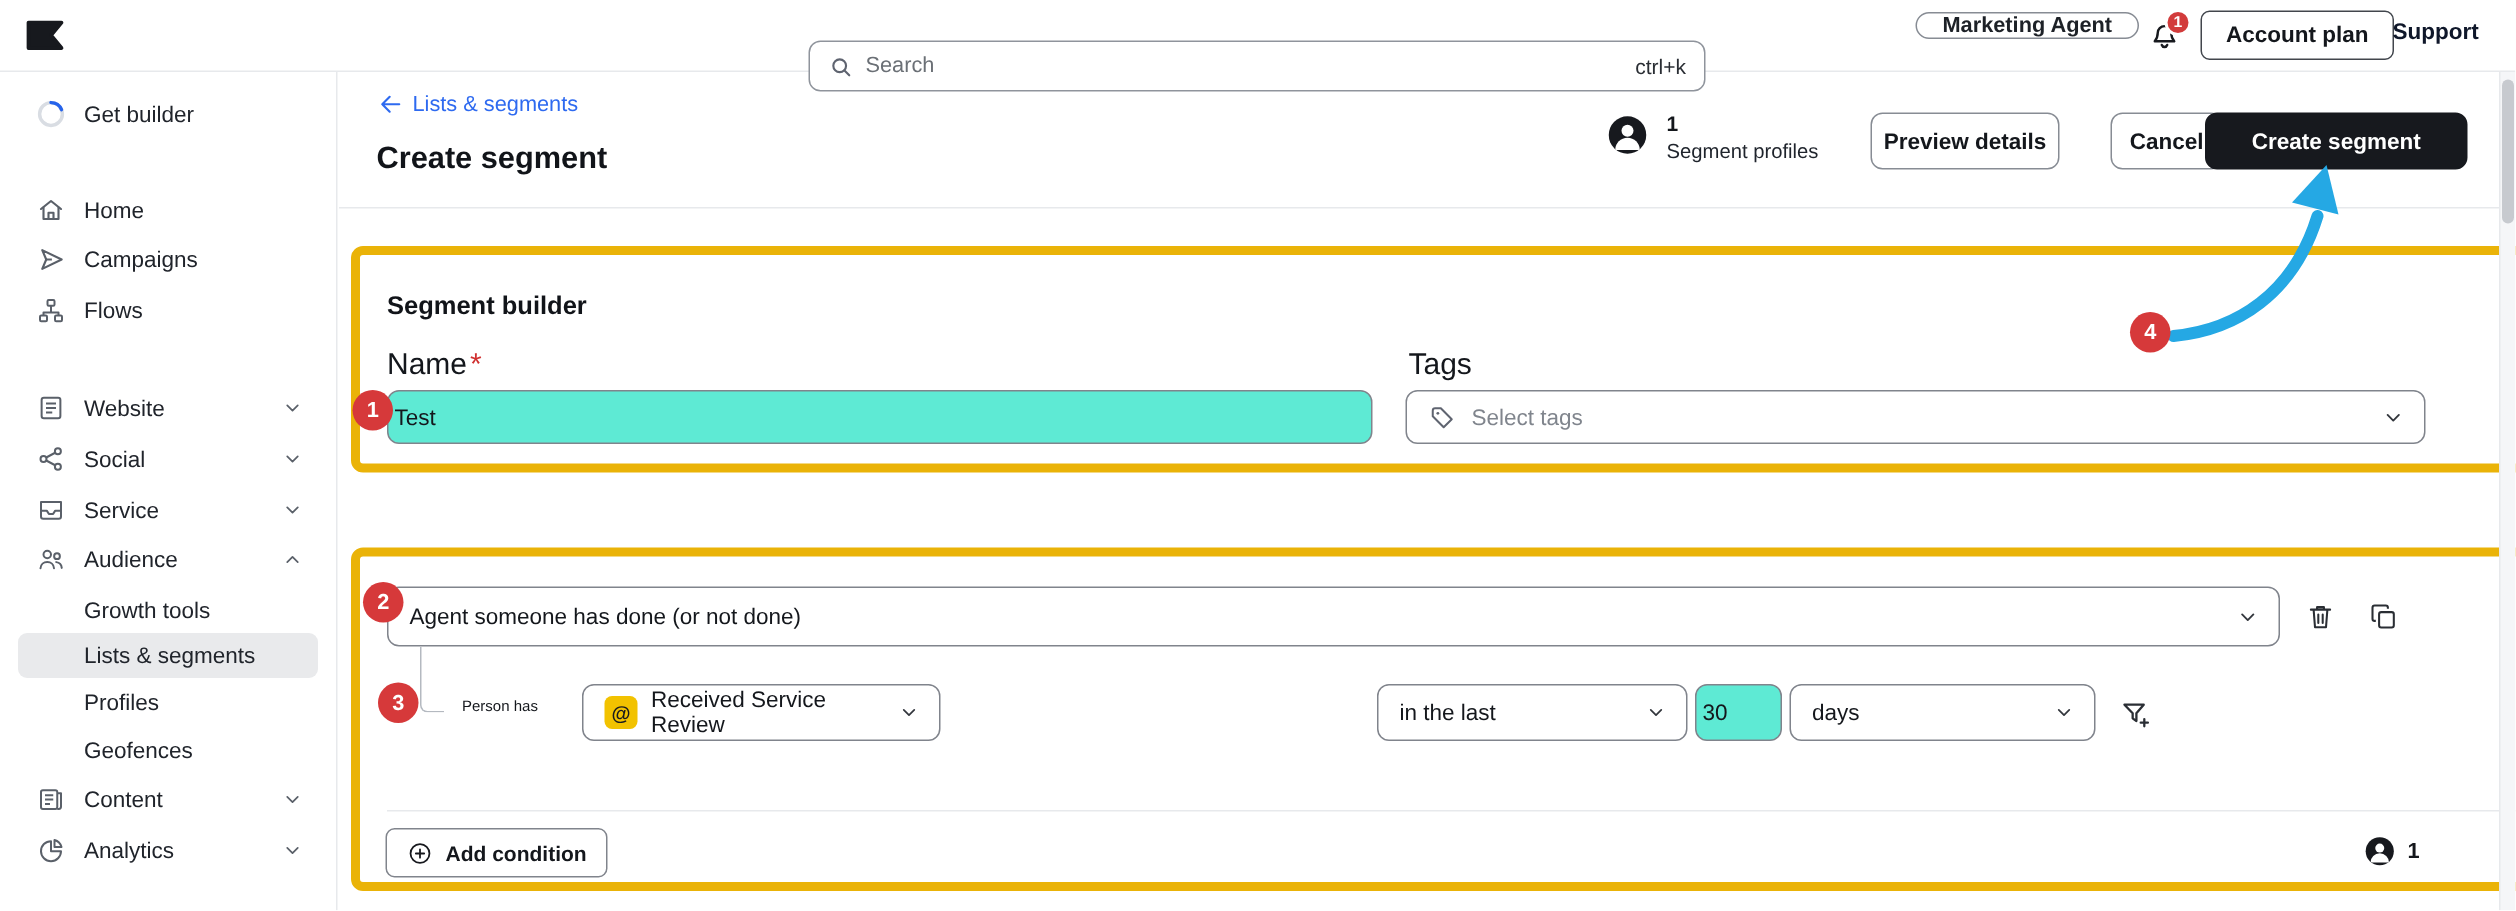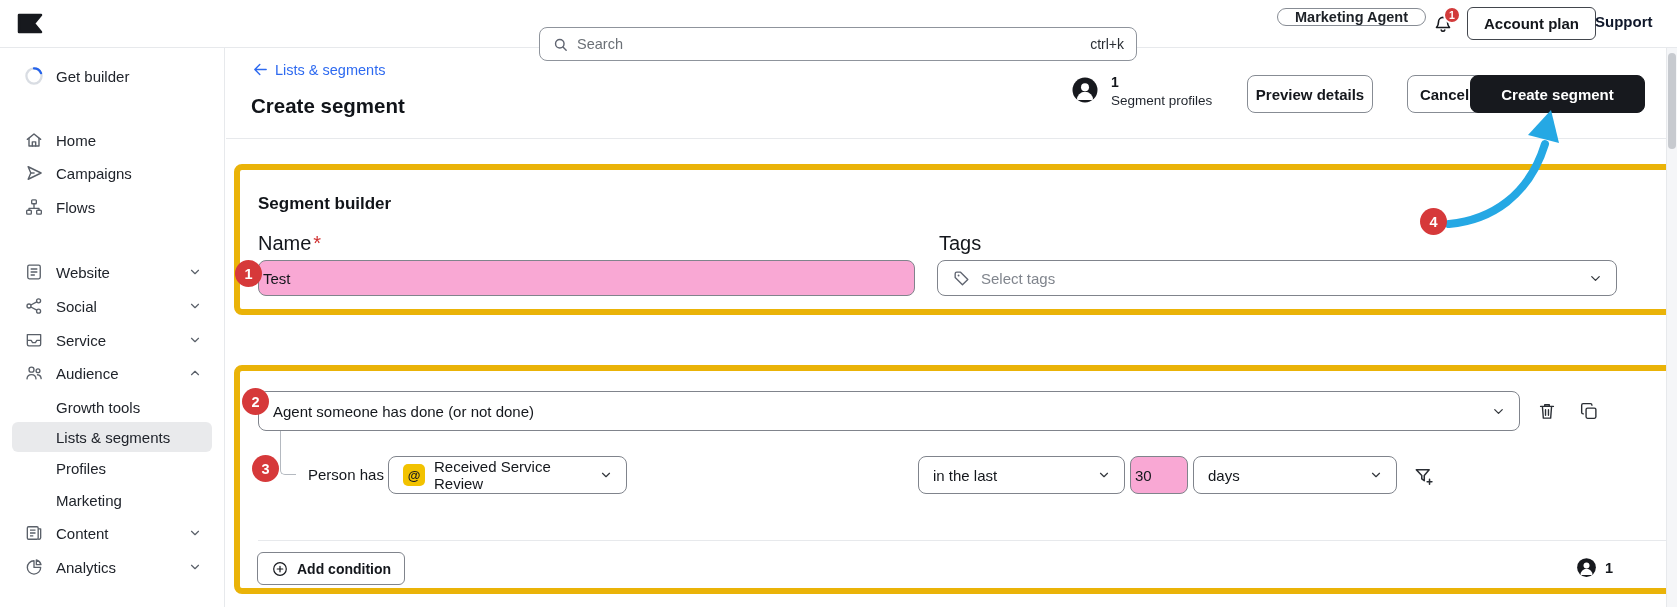--- a/index.html
+++ b/index.html
@@ -39,32 +39,32 @@
   .btn.outline { background:#fff; border:1px solid #878c94; color:#14171c; }
   .btn.dark { background:#17191e; border:1px solid #17191e; color:#fff; }
   .hdr-divider { position:absolute; left:0; right:0; top:90px; height:1px; background:#e7e9ec; }
 
   .card { position:absolute; left:8px; width:1674px; background:#fff; border:6px solid #eab308; border-radius:8px; }
   .card1 { top:116px; height:151px; }
   .card2 { top:317px; height:229px; }
   .card-title { position:absolute; left:18px; top:24px; font-size:17px; font-weight:700; color:#111419; }
   .field-label { position:absolute; font-size:20px; color:#14171c; }
   .req { color:#d03030; margin-left:2px; }
-  .text-input { position:absolute; height:36px; border:1px solid #80848c; border-radius:8px; font:15px "Liberation Sans", sans-serif; color:#14171c; padding:0 4px; outline:none; background:#f9a8d4; }
+  .text-input { position:absolute; height:36px; border:1px solid #80848c; border-radius:8px; font:15px "Liberation Sans", sans-serif; color:#14171c; padding:0 4px; outline:none; background:#5eead4; }
 
   .select { position:absolute; border:1px solid #80848c; border-radius:8px; background:#fff; display:flex; align-items:center; gap:10px; padding:0 36px 0 14px; font-size:15px; color:#14171c; cursor:pointer; }
   .select .chev { position:absolute; right:13px; color:#33373d; display:flex; }
   .select.placeholder { color:#80858d; }
 
   .event-chip { width:22px; height:22px; border-radius:5px; background:#f2c200; display:flex; align-items:center; justify-content:center; font:700 13px "Liberation Sans", sans-serif; color:#17191e; flex:0 0 22px; }
 
   .icon-btn { position:absolute; width:26px; height:26px; background:transparent; border:none; color:#2a2e34; display:flex; align-items:center; justify-content:center; cursor:pointer; }
 
   .connector { position:absolute; left:40px; top:60px; width:16px; height:44px; border-left:1.5px solid #b4b9c0; border-bottom:1.5px solid #b4b9c0; border-bottom-left-radius:5px; }
-  .person-has { position:absolute; left:68px; top:95px; font-size:15px; color:#14171c; }
+  .person-has { position:absolute; left:68px; top:95px; font-size:10px; color:#14171c; }
   .cond-divider { position:absolute; left:18px; right:32px; top:169px; height:1px; background:#e7e9ec; }
   .add-btn { position:absolute; left:17px; top:181px; height:33px; padding:0 13px; border:1px solid #80848c; border-radius:6px; background:#fff; display:flex; align-items:center; gap:8px; font:600 14px "Liberation Sans", sans-serif; color:#14171c; cursor:pointer; }
   .mini-count { position:absolute; left:1336px; top:186px; display:flex; align-items:center; gap:8px; font-size:14.5px; font-weight:600; color:#14171c; }
 
   
   .ann { position:absolute; width:27px; height:27px; border-radius:50%; background:#d6393a; color:#fff; font:700 14.5px "Liberation Sans", sans-serif; display:flex; align-items:center; justify-content:center; z-index:9; }
   .arrow-layer { position:absolute; left:1425px; top:98px; z-index:8; pointer-events:none; }
 
   
   .scrollbar { position:absolute; right:0; top:48px; width:11px; bottom:0; background:#f5f6f8; border-left:1px solid #e7e9ec; }
@@ -221,21 +221,21 @@
     <div class="srow child" style="top:344px">
       <span>Growth tools</span>
     </div>
     <div class="srow child selected" style="top:374px">
       <span>Lists &amp; segments</span>
     </div>
     <div class="srow child" style="top:405px">
       <span>Profiles</span>
     </div>
     <div class="srow child" style="top:437px">
-      <span>Marketing</span>
+      <span>Geofences</span>
     </div>
 
     <div class="srow" style="top:470px">
       <span class="sicon">
         <svg width="20" height="20" viewBox="0 0 24 24" fill="none" stroke="currentColor" stroke-width="1.6" stroke-linejoin="round">
             <rect x="4" y="4.5" width="13" height="15" rx="1.5"></rect>
             <path d="M7.2 8.5h6.6M7.2 12h6.6M7.2 15.5h4"></path>
             <path d="M17 7h3v10.8a1.7 1.7 0 0 1-1.7 1.7H17"></path>
           </svg>
       </span>

